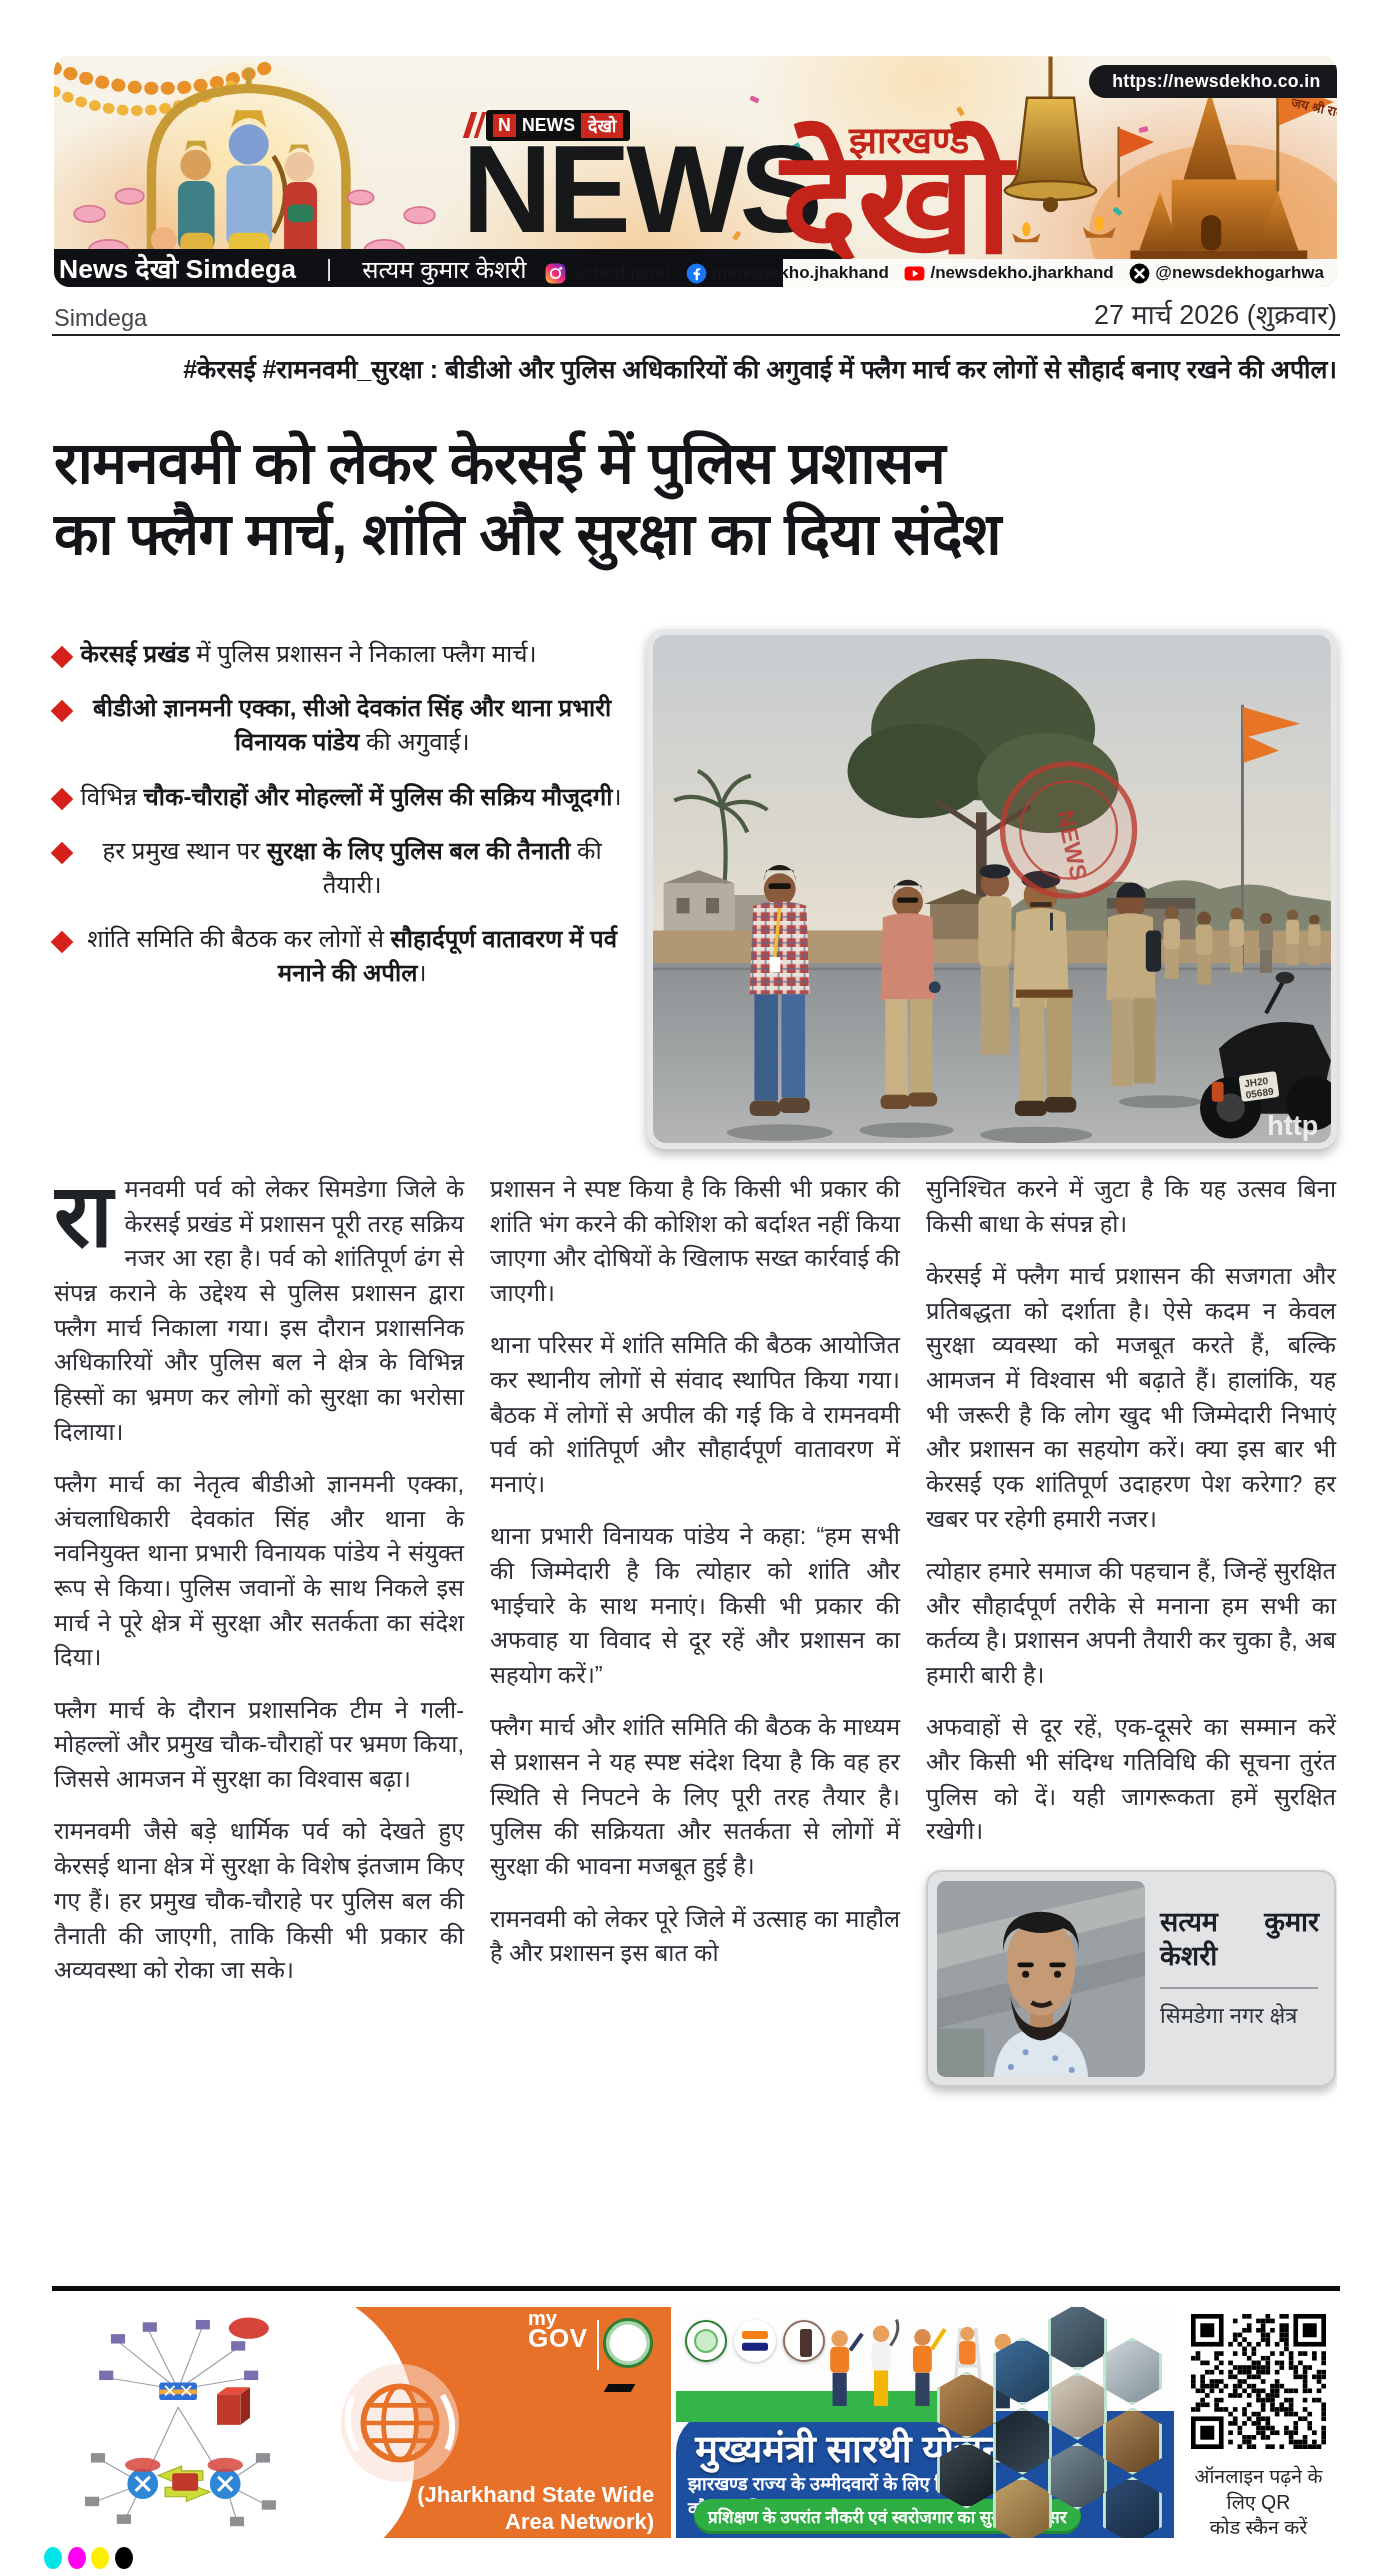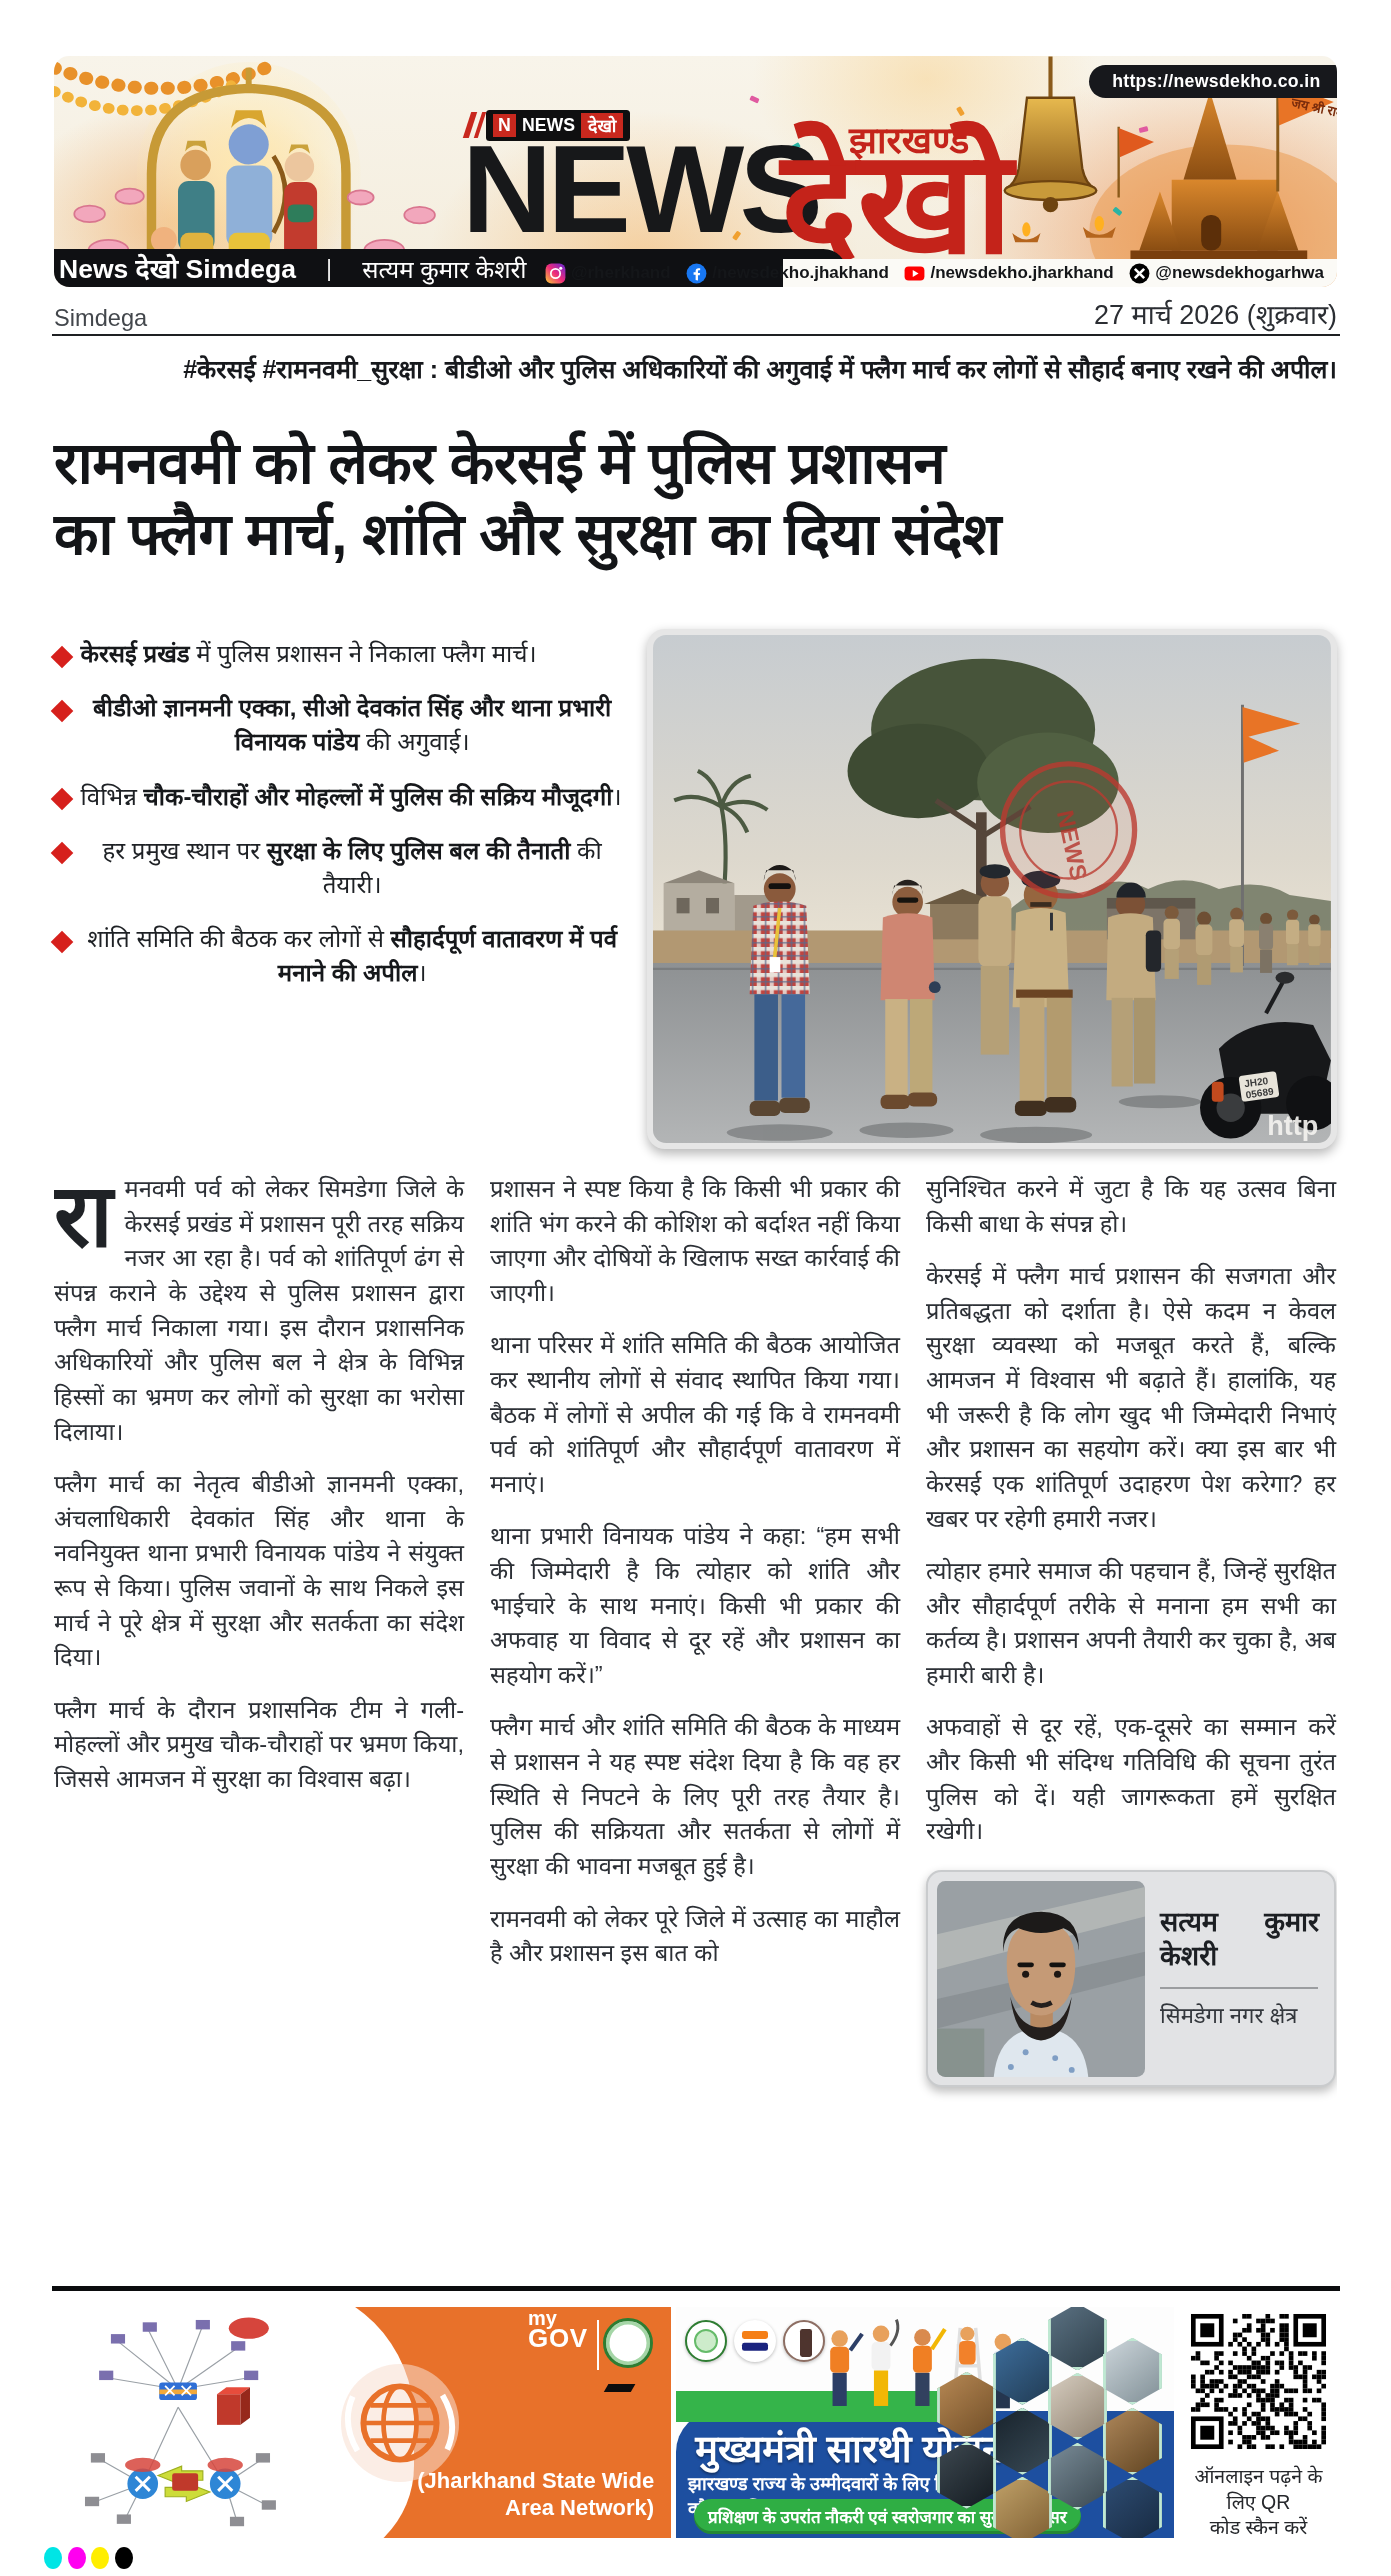--- a/index.html
+++ b/index.html
@@ -90,21 +90,21 @@
   .jh-globe{position:absolute;left:31px;top:54px;width:124px;height:124px;}
   .jh-mygov{position:absolute;right:83px;top:2px;color:#fff;text-align:left;line-height:.9;}
   .jh-mygov .m1{font-size:20px;font-weight:700;display:block;}
   .jh-mygov .m2{font-size:26px;font-weight:900;display:block;letter-spacing:0.6px;}
   .jh-divider{position:absolute;right:72px;top:13px;width:1.8px;height:50px;background:#fff;}
   .jh-emblem{position:absolute;right:17.7px;top:10.6px;width:50px;height:50px;border-radius:50%;background:#fff;
     border:3.5px solid #2e7d32;box-shadow:inset 0 0 0 3.5px #a5d6a7;}
   .jh-title{position:absolute;right:21px;top:87px;font-size:72px;font-weight:900;color:#0d0d0d;line-height:1;
     text-shadow:-2.9px -2.9px 0 #fff,2.9px -2.9px 0 #fff,-2.9px 2.9px 0 #fff,2.9px 2.9px 0 #fff,0 5.3px 1.2px rgba(60,25,0,.45);}
   .jh-cap{position:absolute;right:38px;top:77px;width:27px;height:8.3px;background:#0d0d0d;transform:skewX(-30deg);}
-  .jh-sub{position:absolute;right:16.5px;top:161px;width:277px;text-align:right;color:#fff;font-weight:800;font-size:22px;line-height:1.22;}
+  .jh-sub{position:absolute;right:16.5px;top:175px;width:277px;text-align:right;color:#fff;font-weight:800;font-size:22px;line-height:1.22;}
   .saarthi{position:relative;width:498px;height:231px;background:#fdfdfd;overflow:hidden;}
   .sa-blue{position:absolute;left:0;right:0;bottom:0;height:127px;background:#1d4fa0;border-radius:41px 0 0 0;}
   .sa-green{position:absolute;left:0;bottom:116px;width:283px;height:31px;background:#35b44a;border-radius:0 17.7px 17.7px 0;}
   .sa-logos{position:absolute;left:8.3px;top:13px;display:flex;gap:7px;}
   .sa-logo{width:42px;height:42px;border-radius:50%;background:#fff;box-shadow:0 1.2px 3.5px rgba(0,0,0,.25);position:relative;overflow:hidden;}
   .sa-logo.l1{border:2.9px solid #2e7d32;}
   .sa-logo.l1::after{content:"";position:absolute;inset:7px;border-radius:50%;background:#cdeccb;border:2.4px solid #66bb6a;}
   .sa-logo.l2::after{content:"";position:absolute;left:8.3px;top:10.6px;width:26px;height:8.3px;background:#f57f17;border-radius:2.4px;box-shadow:0 11.8px 0 #1a237e;}
   .sa-logo.l3{border:2.9px solid #8d6e63;}
   .sa-logo.l3::after{content:"";position:absolute;left:15.3px;top:7px;width:11.8px;height:28px;background:#4e342e;border-radius:2.4px;}
@@ -530,20 +530,21 @@
         <text x="1042" y="846" font-size="46" font-weight="bold" fill="#f3f2ef" opacity=".92">http</text>
       </svg>
     </div>
   </section>
 
   <section class="columns">
     <div class="col">
       <p><span class="dropcap">रा</span><span>मनवमी पर्व को लेकर सिमडेगा जिले के केरसई प्रखंड में प्रशासन पूरी तरह सक्रिय नजर आ रहा है। पर्व को शांतिपूर्ण ढंग से संपन्न कराने के उद्देश्य से पुलिस प्रशासन द्वारा फ्लैग मार्च निकाला गया। इस दौरान प्रशासनिक अधिकारियों और पुलिस बल ने क्षेत्र के विभिन्न हिस्सों का भ्रमण कर लोगों को सुरक्षा का भरोसा दिलाया।</span></p>
       <p>फ्लैग मार्च का नेतृत्व बीडीओ ज्ञानमनी एक्का, अंचलाधिकारी देवकांत सिंह और थाना के नवनियुक्त थाना प्रभारी विनायक पांडेय ने संयुक्त रूप से किया। पुलिस जवानों के साथ निकले इस मार्च ने पूरे क्षेत्र में सुरक्षा और सतर्कता का संदेश दिया।</p>
       <p>फ्लैग मार्च के दौरान प्रशासनिक टीम ने गली-मोहल्लों और प्रमुख चौक-चौराहों पर भ्रमण किया, जिससे आमजन में सुरक्षा का विश्वास बढ़ा।</p>
+      <p>रामनवमी जैसे बड़े धार्मिक पर्व को देखते हुए केरसई थाना क्षेत्र में सुरक्षा के विशेष इंतजाम किए गए हैं। हर प्रमुख चौक-चौराहे पर पुलिस बल की तैनाती की जाएगी, ताकि किसी भी प्रकार की अव्यवस्था को रोका जा सके।</p>
     </div>
     <div class="col">
       <p>प्रशासन ने स्पष्ट किया है कि किसी भी प्रकार की शांति भंग करने की कोशिश को बर्दाश्त नहीं किया जाएगा और दोषियों के खिलाफ सख्त कार्रवाई की जाएगी।</p>
       <p>थाना परिसर में शांति समिति की बैठक आयोजित कर स्थानीय लोगों से संवाद स्थापित किया गया। बैठक में लोगों से अपील की गई कि वे रामनवमी पर्व को शांतिपूर्ण और सौहार्दपूर्ण वातावरण में मनाएं।</p>
       <p class="quote">थाना प्रभारी विनायक पांडेय ने कहा: “हम सभी की जिम्मेदारी है कि त्योहार को शांति और भाईचारे के साथ मनाएं। किसी भी प्रकार की अफवाह या विवाद से दूर रहें और प्रशासन का सहयोग करें।”</p>
       <p>फ्लैग मार्च और शांति समिति की बैठक के माध्यम से प्रशासन ने यह स्पष्ट संदेश दिया है कि वह हर स्थिति से निपटने के लिए पूरी तरह तैयार है। पुलिस की सक्रियता और सतर्कता से लोगों में सुरक्षा की भावना मजबूत हुई है।</p>
       <p>रामनवमी को लेकर पूरे जिले में उत्साह का माहौल है और प्रशासन इस बात को</p>
     </div>
     <div class="col">
       <p>सुनिश्चित करने में जुटा है कि यह उत्सव बिना किसी बाधा के संपन्न हो।</p>

